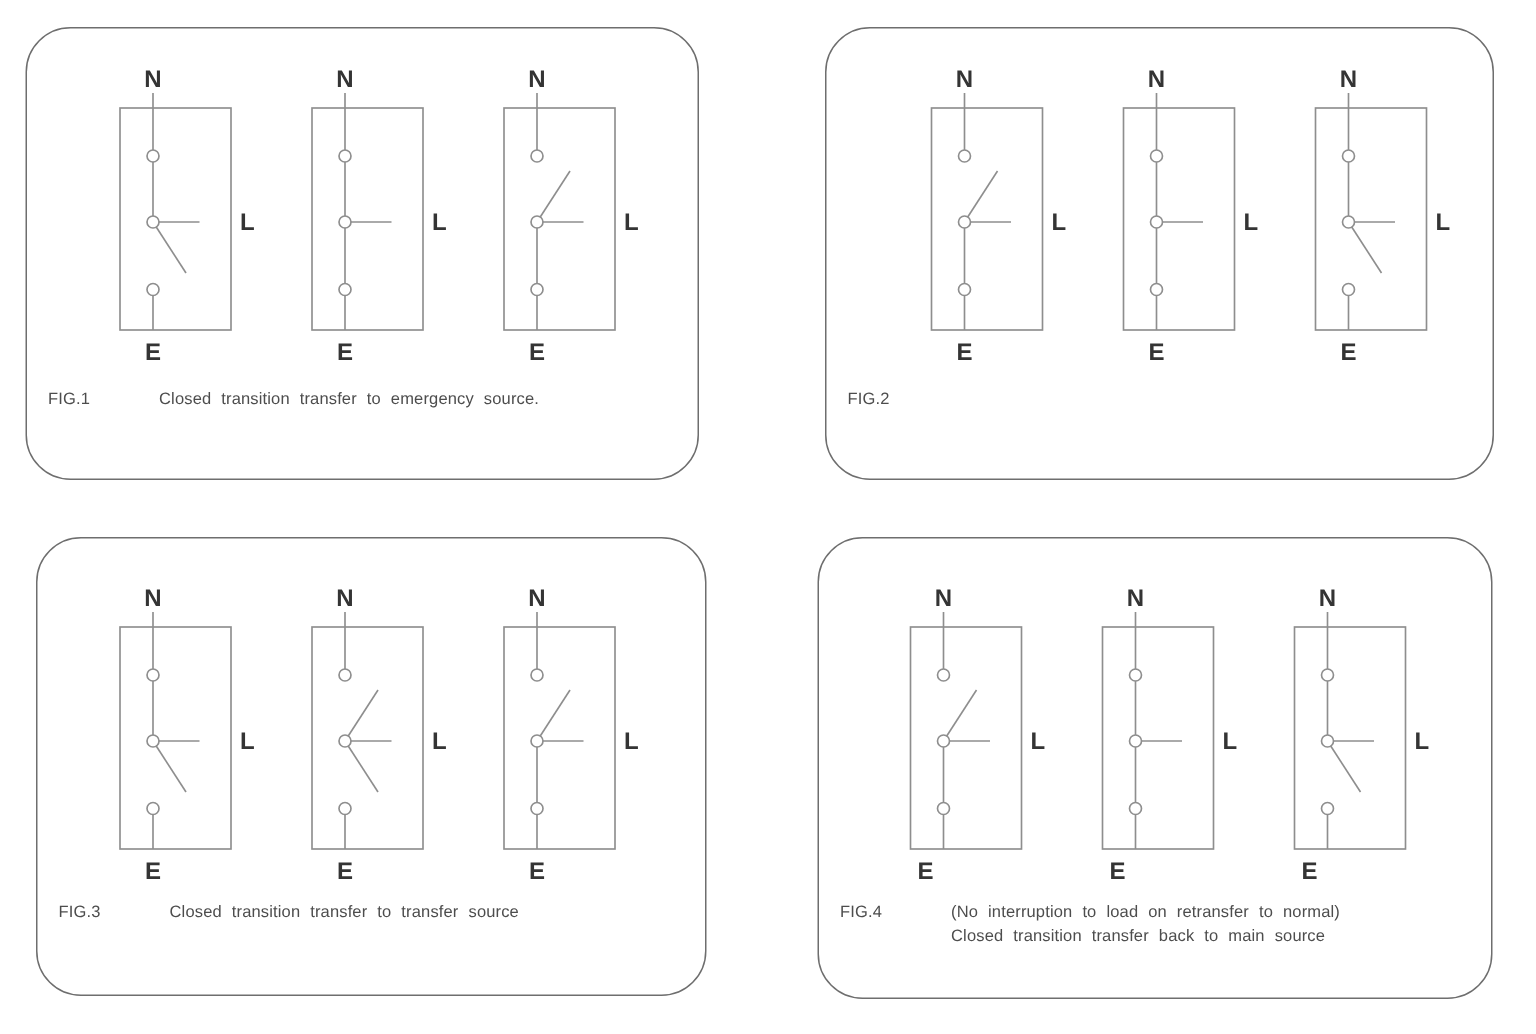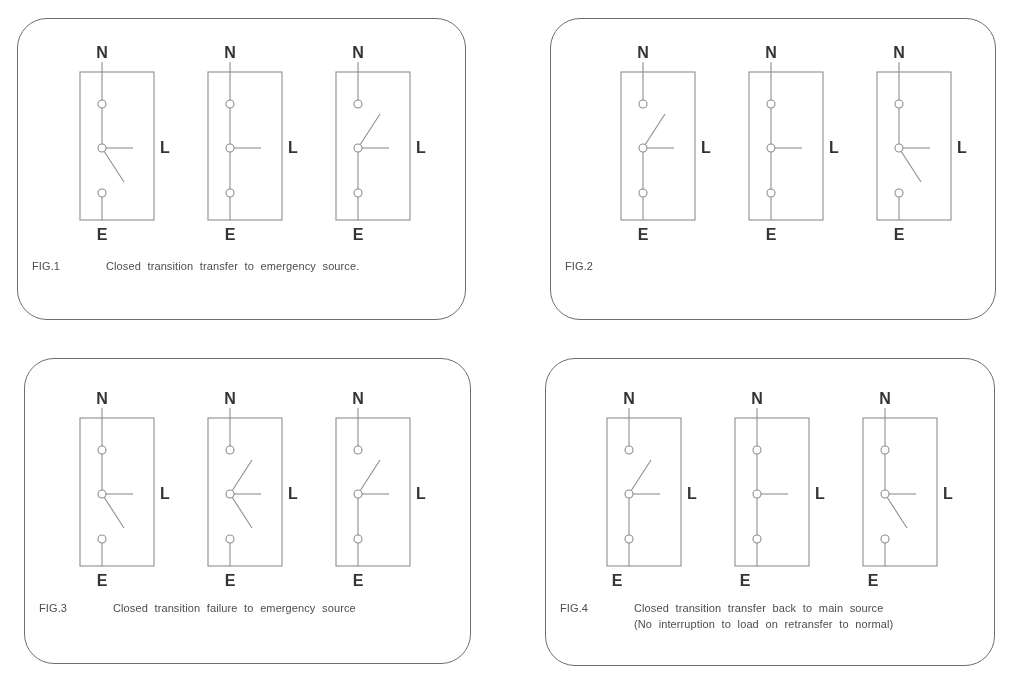--- a/index.html
+++ b/index.html
@@ -191,21 +191,21 @@
             <circle cx="38" cy="154" r="4" fill="#fff"></circle>
           </g>
           <text x="38" y="19" text-anchor="middle" fill="#343434">N</text>
           <text x="96" y="114" text-anchor="start" fill="#343434">L</text>
           <text x="38" y="201" text-anchor="middle" fill="#343434">E</text>
         </svg>
       </div>
     <div class="caption">
       <span class="figlabel">FIG.3</span>
       <span class="captext">
-        <span>Closed transition failure to emergency source</span>
+        <span>Closed transition transfer to transfer source</span>
       </span>
     </div>
   </section>
 
   <section class="panel p4">
     <div class="diagrams">
         <svg width="114" height="206" viewBox="0 0 114 206">
           <g stroke="#8e8e8e" stroke-width="1.1" fill="none">
             <line x1="38" y1="23" x2="38" y2="65"></line>
             <rect x="16" y="33" width="74" height="148"></rect>
@@ -250,19 +250,19 @@
             <circle cx="38" cy="154" r="4" fill="#fff"></circle>
           </g>
           <text x="38" y="19" text-anchor="middle" fill="#343434">N</text>
           <text x="96" y="114" text-anchor="start" fill="#343434">L</text>
           <text x="26" y="201" text-anchor="middle" fill="#343434">E</text>
         </svg>
       </div>
     <div class="caption">
       <span class="figlabel">FIG.4</span>
       <span class="captext">
+        <span>(No interruption to load on retransfer to normal)</span>
         <span>Closed transition transfer back to main source</span>
-        <span>(No interruption to load on retransfer to normal)</span>
       </span>
     </div>
   </section>
 
 </div>
 
 </body></html>

